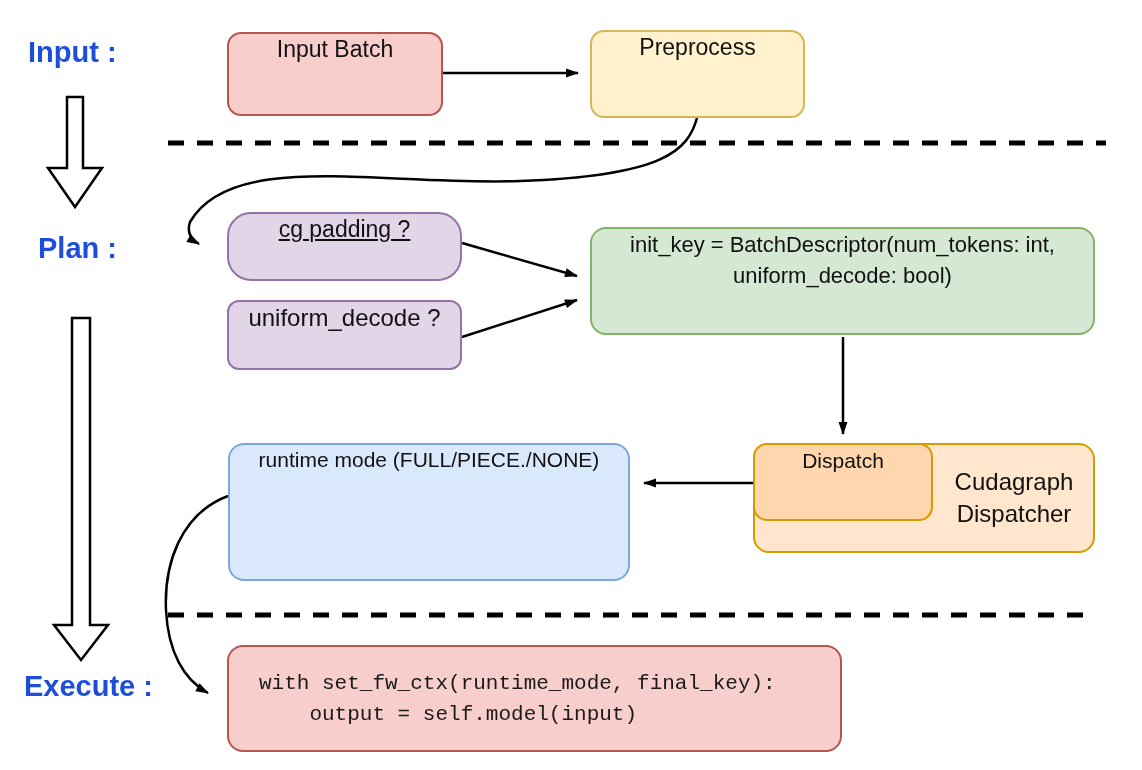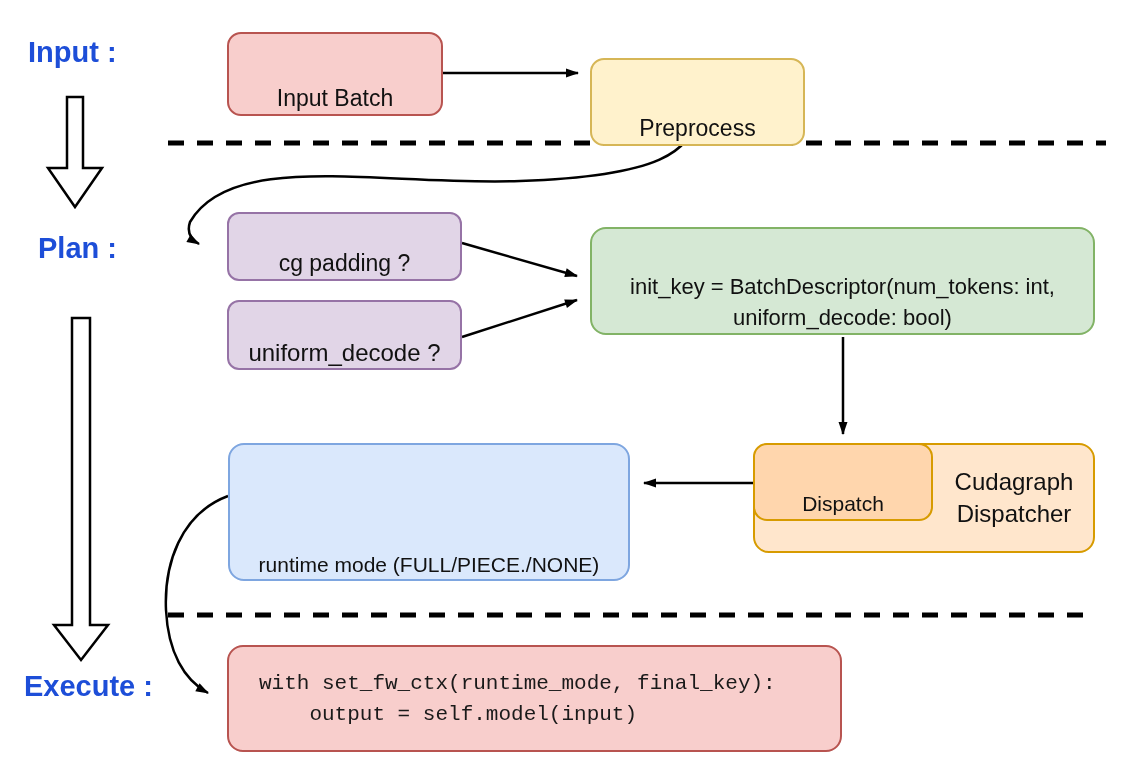--- a/index.html
+++ b/index.html
@@ -20,35 +20,35 @@
     white-space:nowrap;
   }
   .node{
     position:absolute;
     box-sizing:border-box;
     border:2px solid #000;
     border-radius:14px;
     display:flex;
     flex-direction:column;
     align-items:center;
-    justify-content:flex-end;
+    justify-content:flex-start;
     text-align:center;
     font-size:23px;
     line-height:31px;
   }
   .node-red   {background:#f8cecc;border-color:#b85450;}
   .node-yellow{background:#fff2cc;border-color:#d6b656;}
   .node-purple{background:#e1d5e7;border-color:#9673a6;}
   .node-green {background:#d5e8d4;border-color:#82b366;}
   .node-blue  {background:#dae8fc;border-color:#7ea6e0;}
   .node-orange-outer{background:#ffe6cc;border-color:#d79b00;}
   .node-orange-inner{background:#ffd6ad;border-color:#d79b00;}
   #node-input-batch {left:227px;top:32px;width:216px;height:84px;}
-  #node-preprocess  {left:590px;top:30px;width:215px;height:88px;margin-top:28px;}
-  #node-cg-padding  {left:227px;top:212px;width:235px;height:69px;border-radius:12px;}
+  #node-preprocess  {left:590px;top:30px;width:215px;height:88px;}
+  #node-cg-padding  {left:227px;top:212px;width:235px;height:69px;border-radius:24px;text-decoration:underline;}
   #node-uniform-decode{left:227px;top:300px;width:235px;height:70px;border-radius:12px;font-size:24px;}
   #node-init-key    {left:590px;top:227px;width:505px;height:108px;font-size:22px;border-radius:16px;}
   #node-cudagraph   {left:753px;top:443px;width:342px;height:110px;border-radius:16px;}
   #node-dispatch    {left:753px;top:443px;width:180px;height:78px;font-size:21px;border-radius:14px;}
   #cudagraph-label  {
     position:absolute;left:933px;top:443px;width:162px;height:110px;
     display:flex;flex-direction:column;align-items:center;justify-content:center;
     font-size:24px;line-height:32px;text-align:left;
   }
   #node-runtime-mode{left:228px;top:443px;width:402px;height:138px;font-size:21px;line-height:29px;border-radius:16px;}

